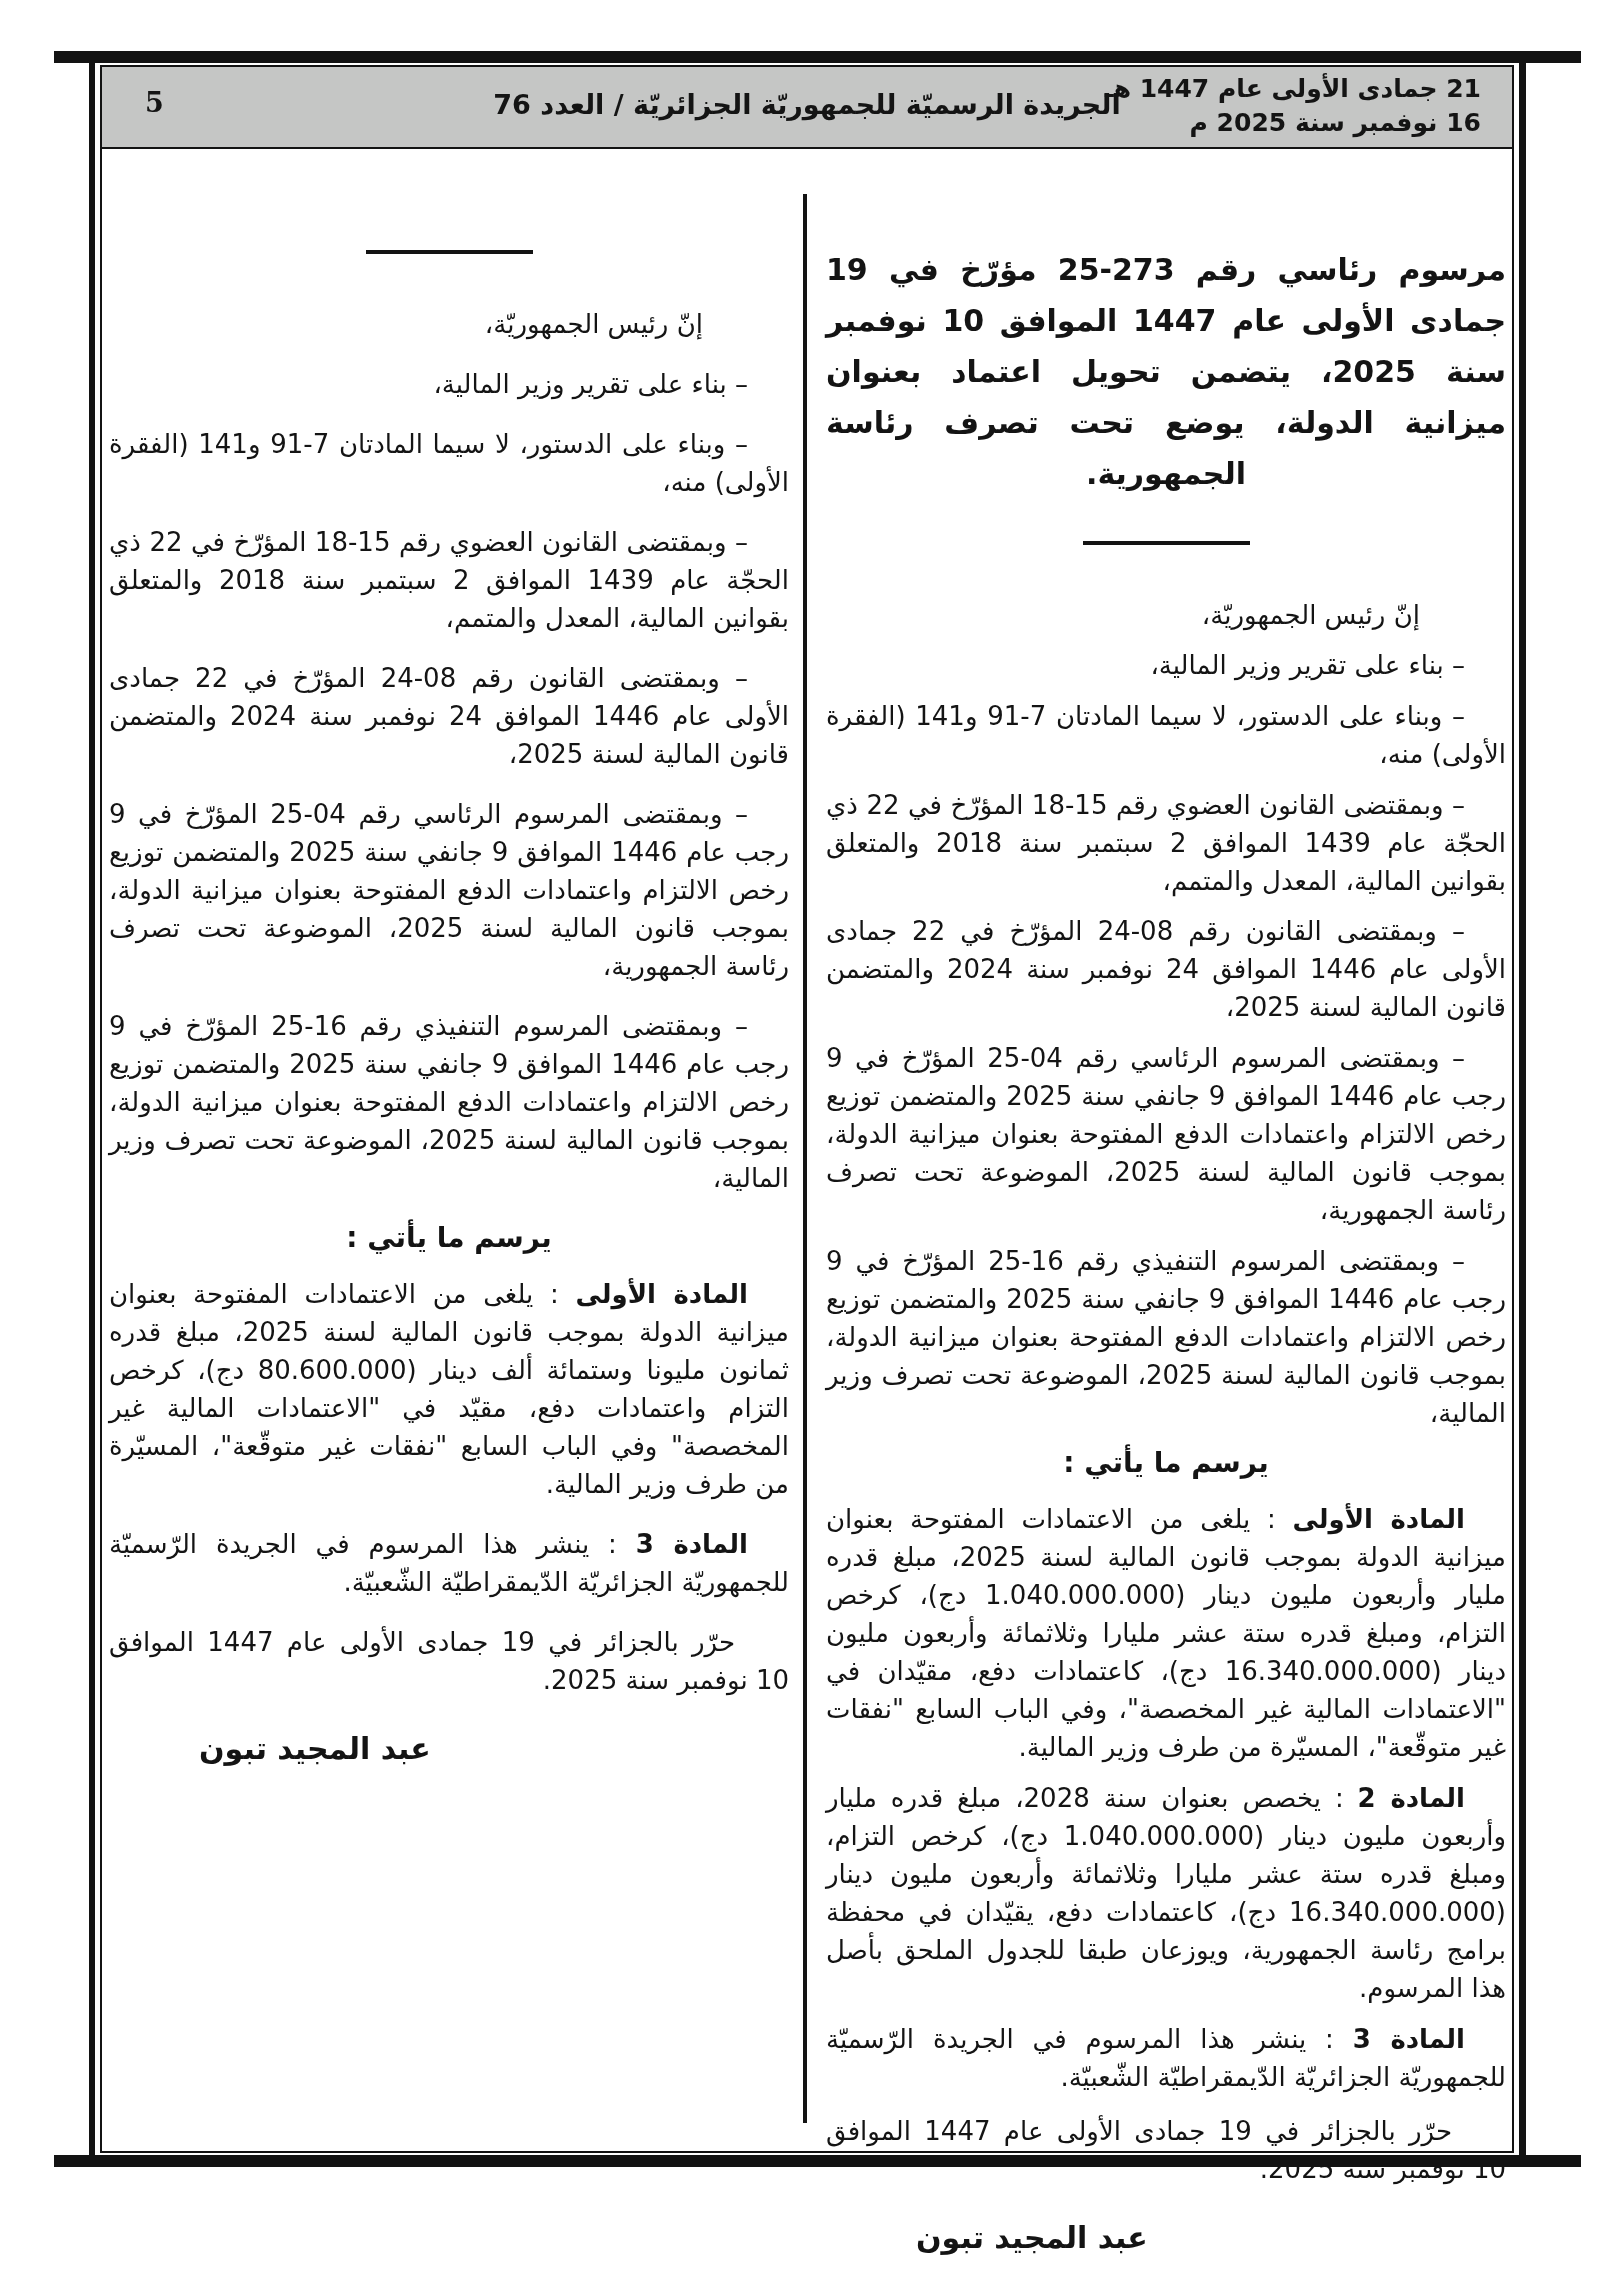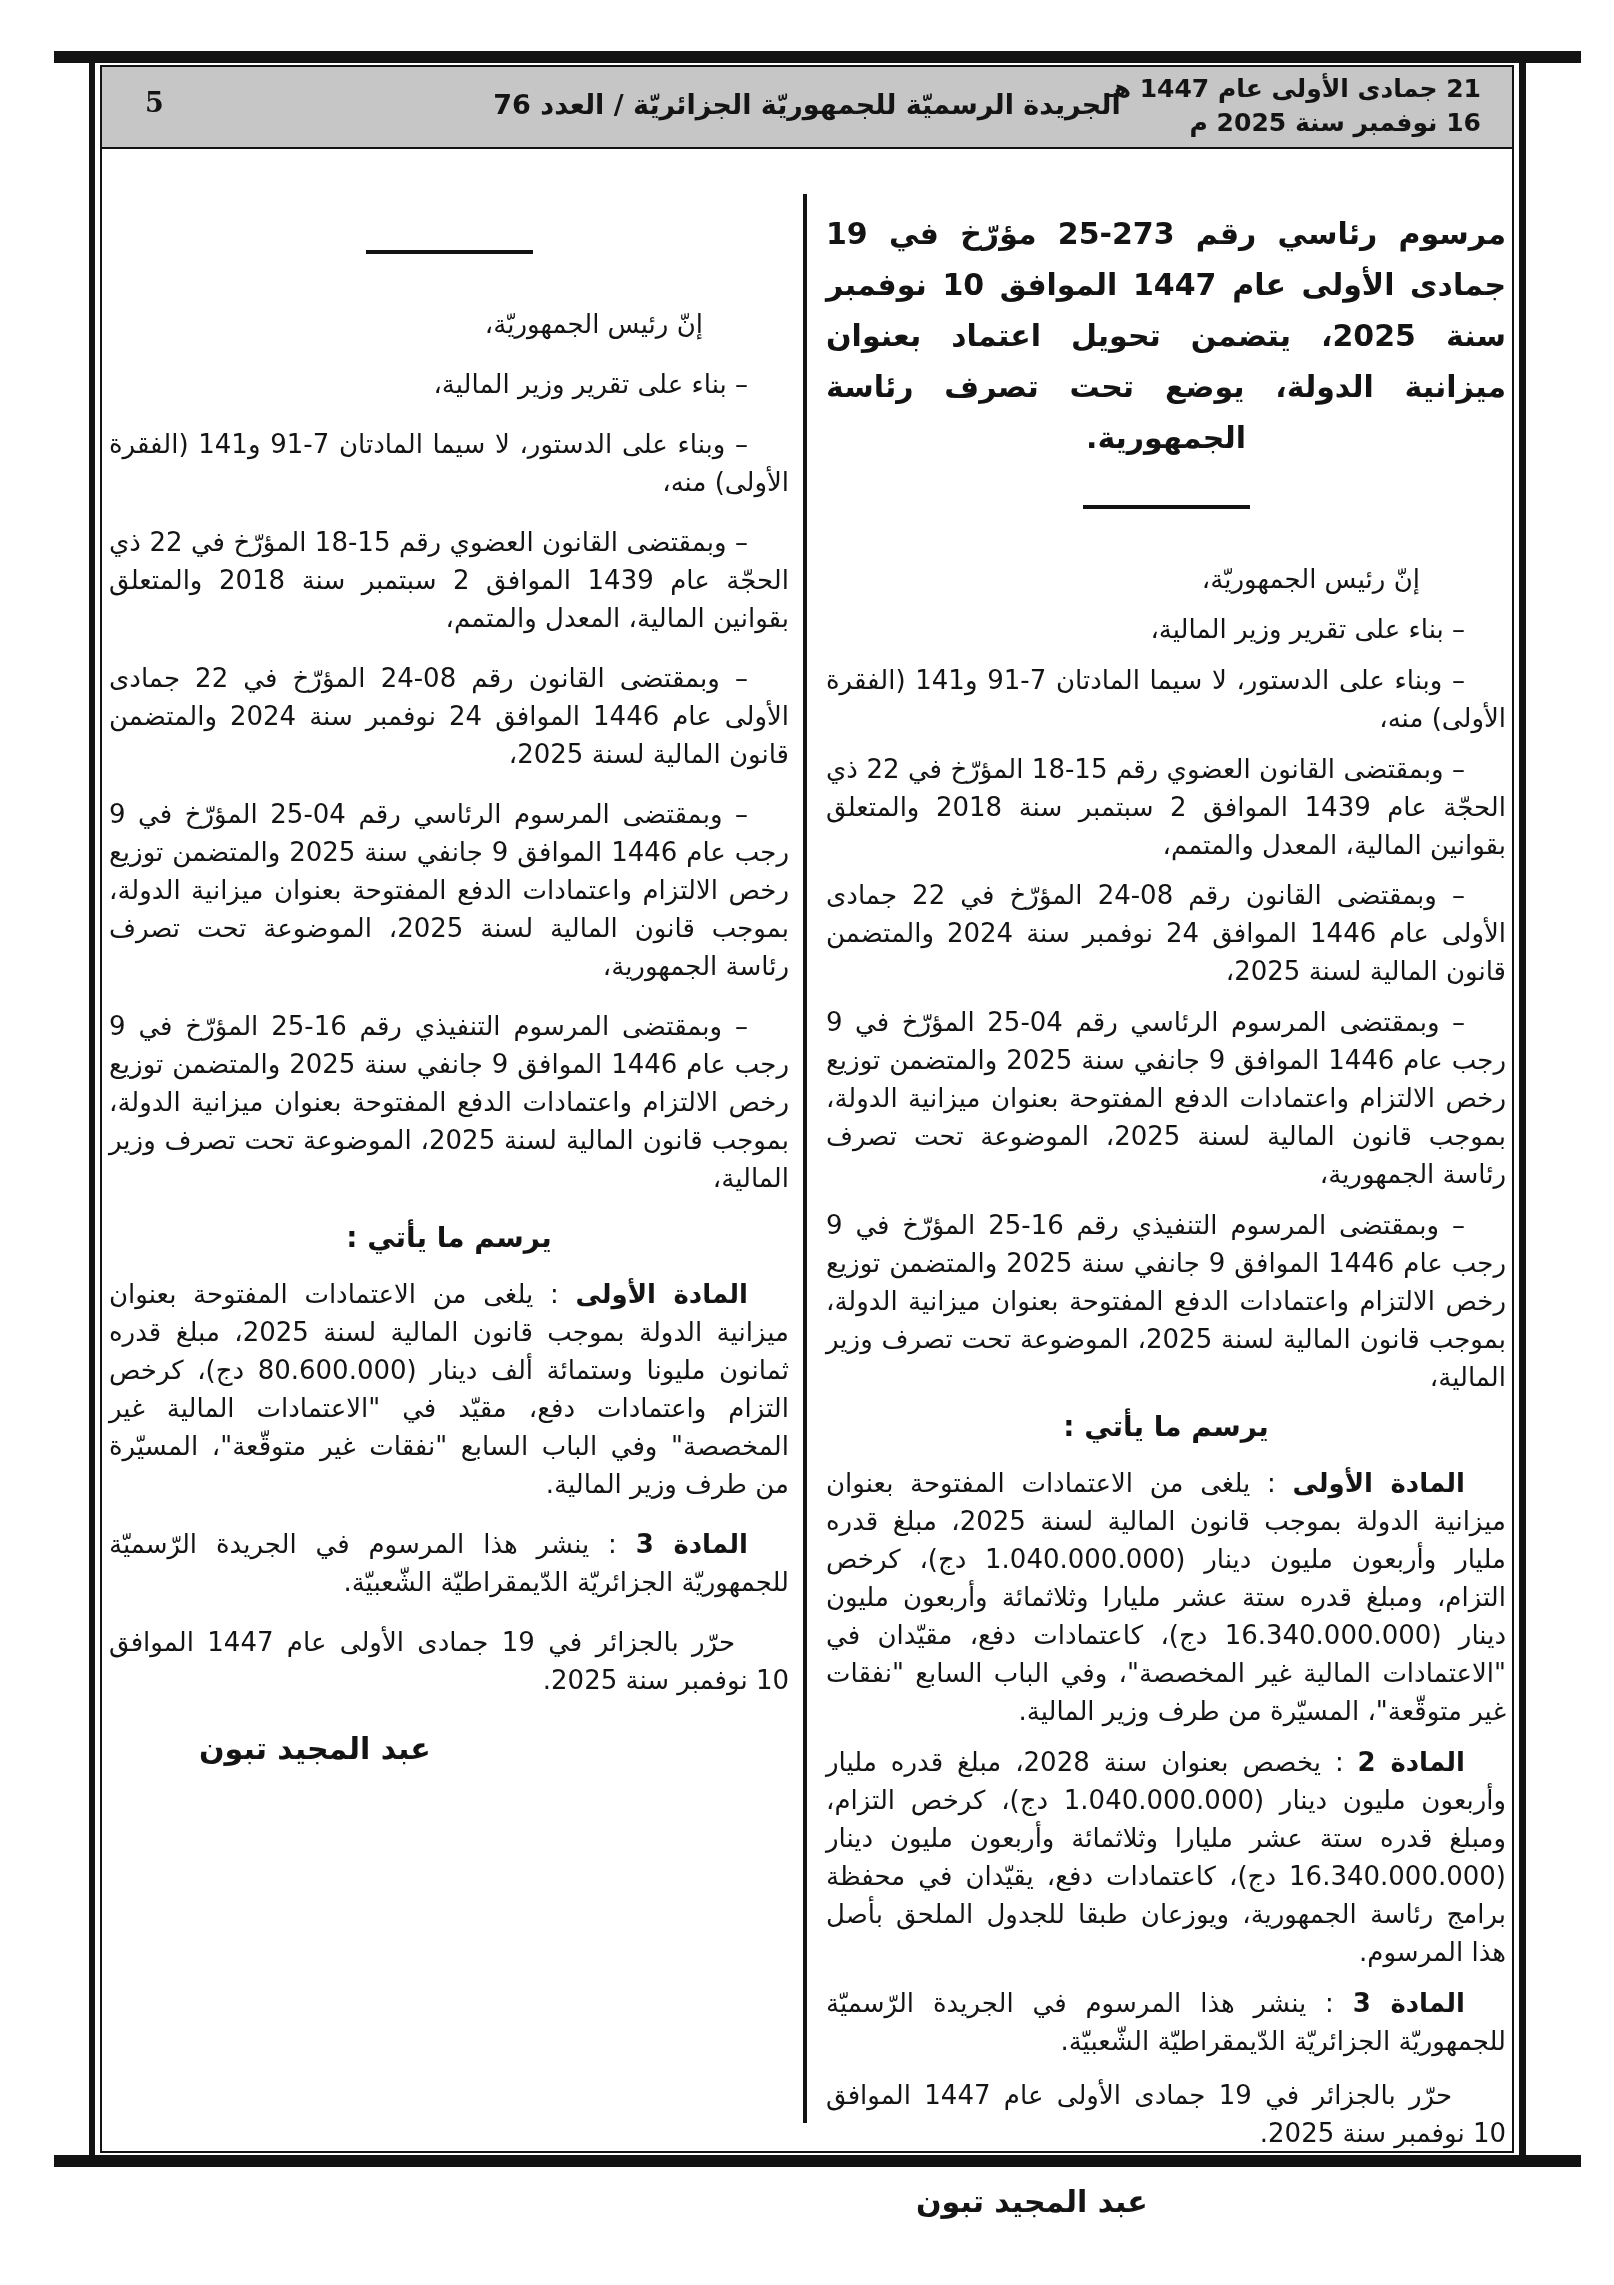--- a/index.html
+++ b/index.html
@@ -18,21 +18,21 @@
                border-bottom:2.7px solid #131313;direction:rtl;}
   .h-dates{position:absolute;right:31px;top:5.4px;text-align:right;font-weight:bold;
            font-size:25px;line-height:34px;}
   .h-title{position:absolute;left:0;right:0;top:22px;text-align:center;font-weight:bold;font-size:27px;}
   .h-page{position:absolute;left:43px;top:20px;font-weight:bold;font-size:27px;font-family:"DejaVu Serif", serif;}
   
   .divider{position:absolute;left:803px;top:194px;width:3.6px;height:1929px;background:#131313;}
   
   .col{position:absolute;top:208px;width:698px;box-sizing:border-box;padding:0 9px;
        direction:rtl;text-align:justify;font-size:26px;line-height:38px;}
-  .col-right{left:817px;}
+  .col-right{left:817px;margin-top:36px;}
   .col-left{left:100px;}
   .d-title{margin:0;font-size:30px;line-height:51px;font-weight:bold;
            text-align:justify;text-align-last:center;}
   .sep{width:167px;height:3.6px;background:#131313;margin:42px auto 51px;}
   .intro{margin:0 0 12.7px;text-indent:86px;}
   .vp{margin:0 0 12.7px;text-indent:41px;}
   .col-left .vp,.col-left .intro{margin-bottom:22px;}
   .enact{margin:7.2px 0 18px;text-align:center;text-align-last:center;font-weight:bold;font-size:28px;}
   .bold{font-weight:bold;}
   .issued{margin-top:16.3px;text-indent:54px;}

